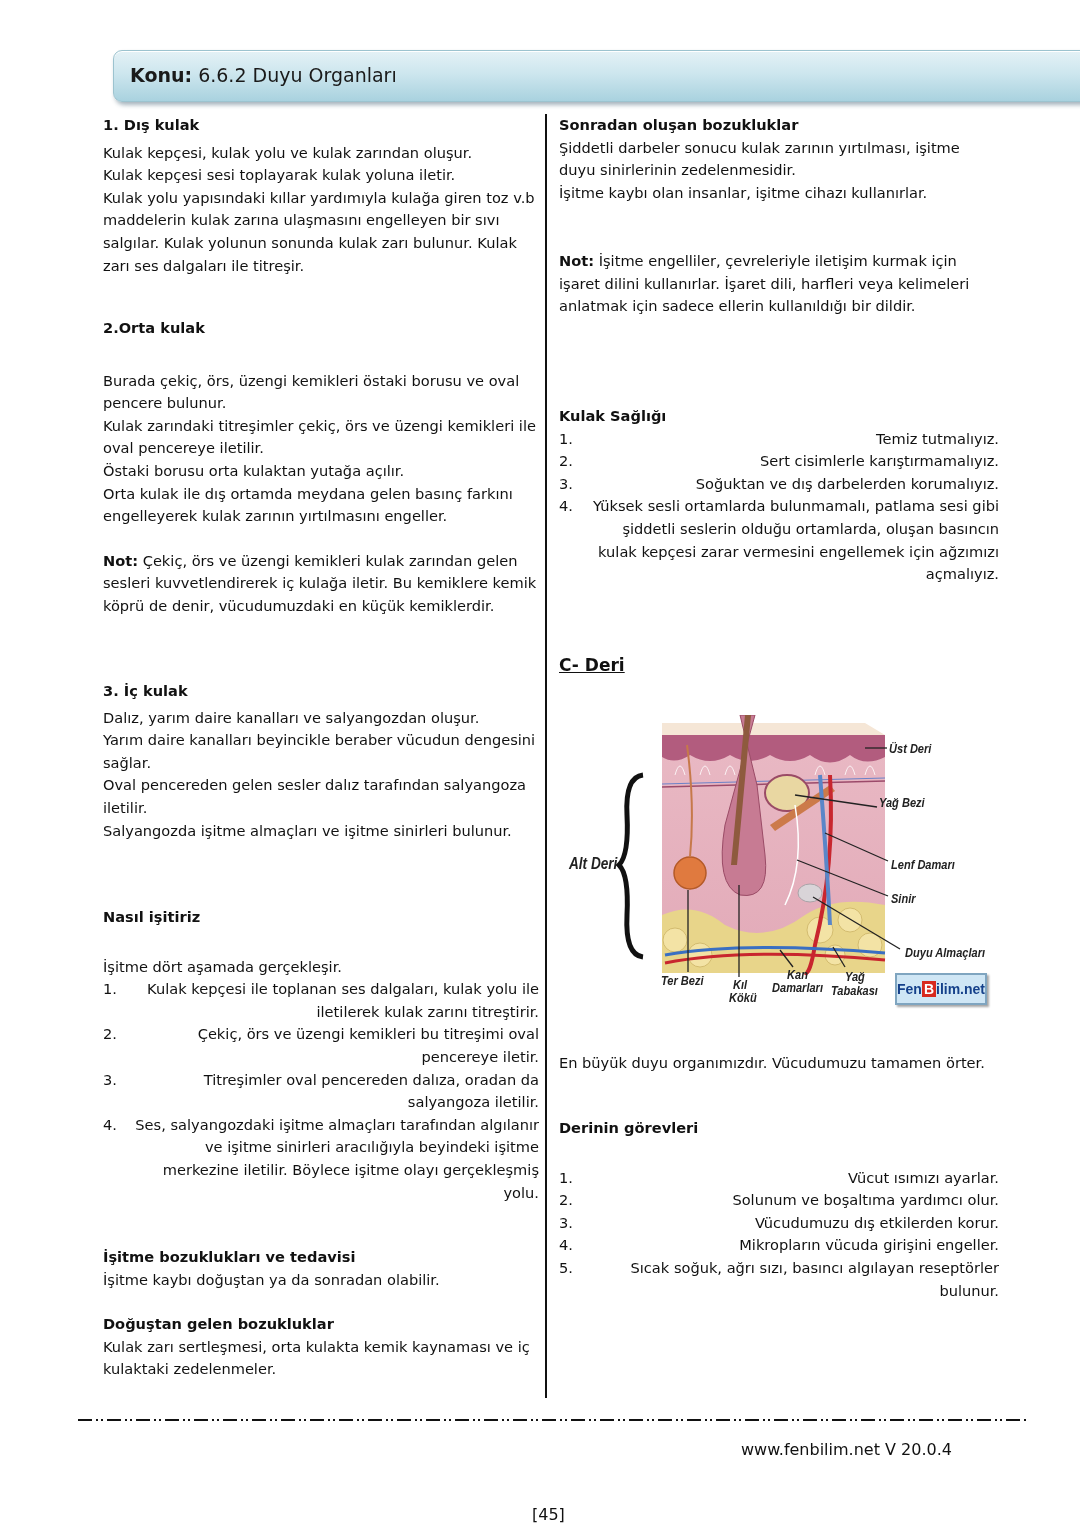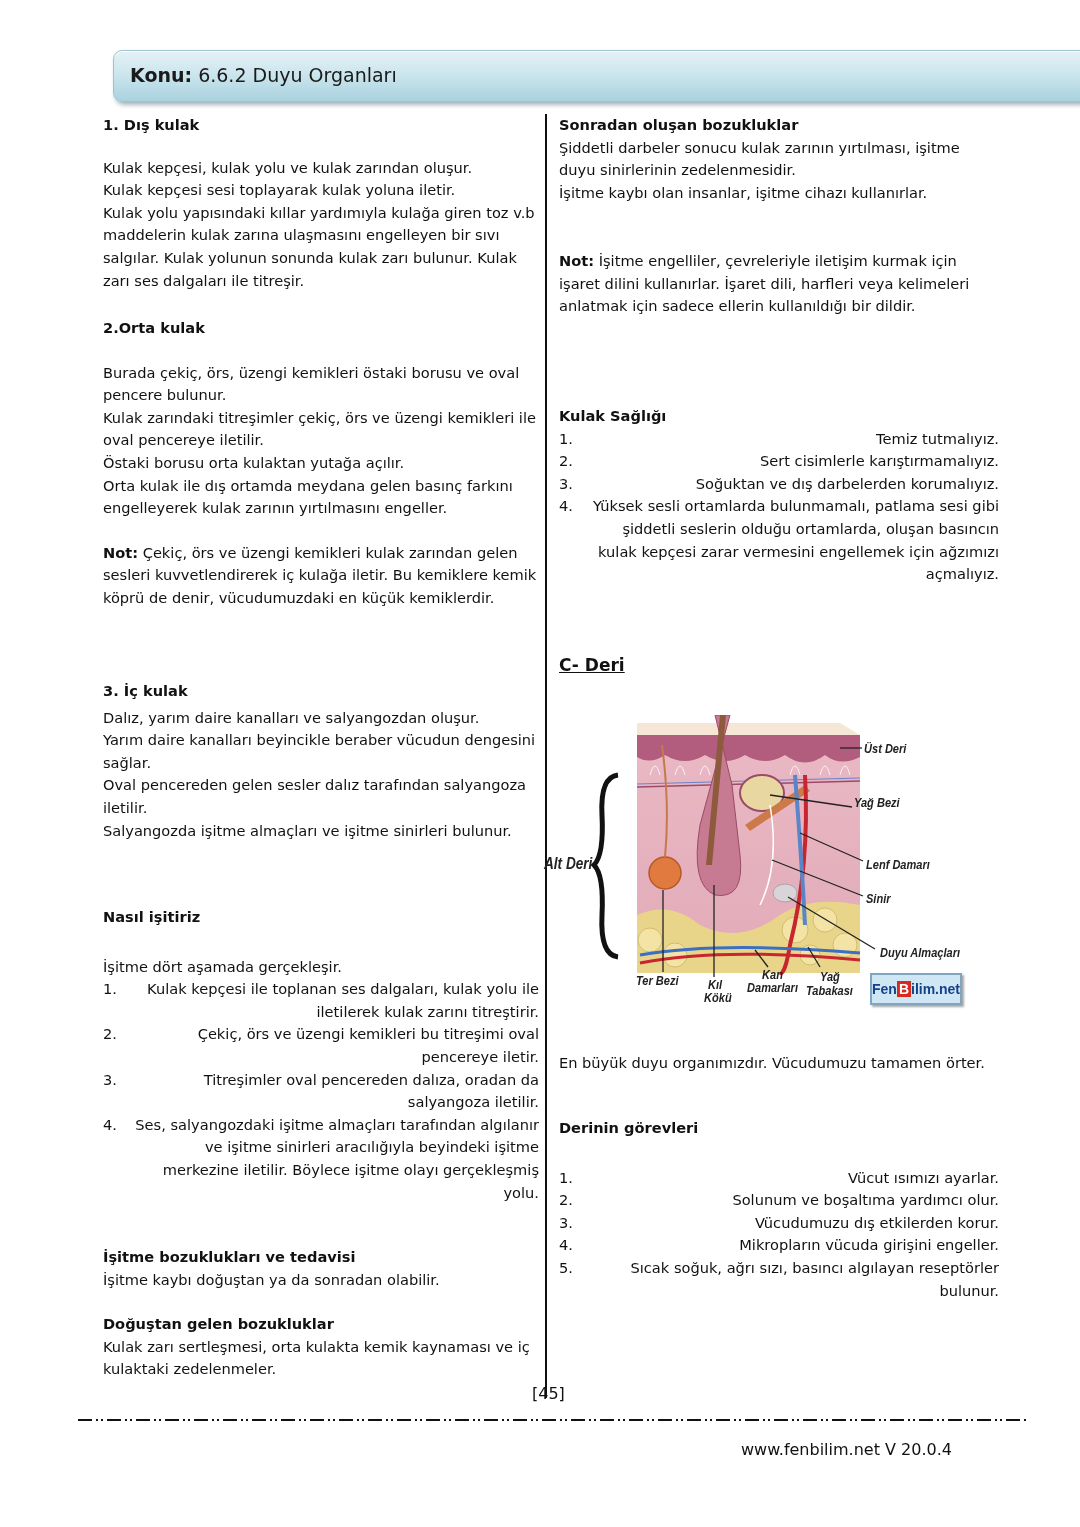--- a/index.html
+++ b/index.html
@@ -23,52 +23,52 @@
 
   .h { font-weight: bold; font-size: 14.6px; }
   .p { display: block; }
   .blk { position: absolute; left: 0; width: 100%; }
   .ol { list-style: none; }
   .ol li { display: flex; }
   .ol .n { width: 26px; flex: none; }
   .ol .t { flex: 1; text-align: right; }
   .deri-title { font-weight: bold; font-size: 17px; text-decoration: underline; }
 
-  .diagram { position: absolute; left: 540px; top: 715px; width: 430px; height: 300px; }
+  .diagram { position: absolute; left: 565px; top: 715px; width: 430px; height: 300px; }
   .lbl { position: absolute; font-family: "Liberation Sans", sans-serif; font-style: italic; font-weight: bold; font-size: 13px; color: #222; transform: scaleX(0.85); transform-origin: left top; white-space: nowrap; }
   .logo { position: absolute; left: 330px; top: 258px; width: 92px; height: 32px; background: #cfe6f5; border: 2px solid #7fa5c0; box-shadow: 2px 2px 2px rgba(0,0,0,0.35); font-family: "Liberation Sans", sans-serif; font-size: 14px; color: #15408a; display: flex; align-items: center; justify-content: center; font-weight: bold; }
   .logo .b { background: #d8291e; color: #fff; padding: 0 2px; }
 
   .footer-line { position: absolute; left: 78px; top: 1418px; width: 948px; height: 4px; }
-  .page-num { position: absolute; left: 532px; top: 1384px; font-size: 16px; }
+  .page-num { position: absolute; left: 532px; top: 1505px; font-size: 16px; }
   .site { position: absolute; left: 702px; top: 1440px; font-size: 16px; margin-left: 39px; }
 </style>
 </head>
 <body>
 
 <div class="header-bar">
   <div class="header-text">
     <b>Konu:</b>
     <span>6.6.2 Duyu Organları</span>
   </div>
 </div>
 
 <div class="divider"></div>
 
 <div class="col left">
   <div class="blk" style="top:2px">
-    <div class="h" style="margin-bottom:20px">1. Dış kulak</div>
+    <div class="h" style="margin-bottom:5px">1. Dış kulak</div>
     <span class="p">Kulak kepçesi, kulak yolu ve kulak zarından oluşur.</span>
     <span class="p">Kulak kepçesi sesi toplayarak kulak yoluna iletir.</span>
     <span class="p">Kulak yolu yapısındaki kıllar yardımıyla kulağa giren toz v.b maddelerin kulak zarına ulaşmasını engelleyen bir sıvı salgılar. Kulak yolunun sonunda kulak zarı bulunur. Kulak zarı ses dalgaları ile titreşir.</span>
   </div>
 
   <div class="blk" style="top:205px">
     <div class="h">2.Orta kulak</div>
-    <div style="margin-top:22px">
+    <div style="margin-top:30px">
       <span class="p">Burada çekiç, örs, üzengi kemikleri östaki borusu ve oval pencere bulunur.</span>
       <span class="p">Kulak zarındaki titreşimler çekiç, örs ve üzengi kemikleri ile oval pencereye iletilir.</span>
       <span class="p">Östaki borusu orta kulaktan yutağa açılır.</span>
       <span class="p">Orta kulak ile dış ortamda meydana gelen basınç farkını engelleyerek kulak zarının yırtılmasını engeller.</span>
     </div>
     <div style="margin-top:22px">
       <b>Not:</b>
       <span>Çekiç, örs ve üzengi kemikleri kulak zarından gelen sesleri kuvvetlendirerek iç kulağa iletir. Bu kemiklere kemik köprü de denir, vücudumuzdaki en küçük kemiklerdir.</span>
     </div>
   </div>

